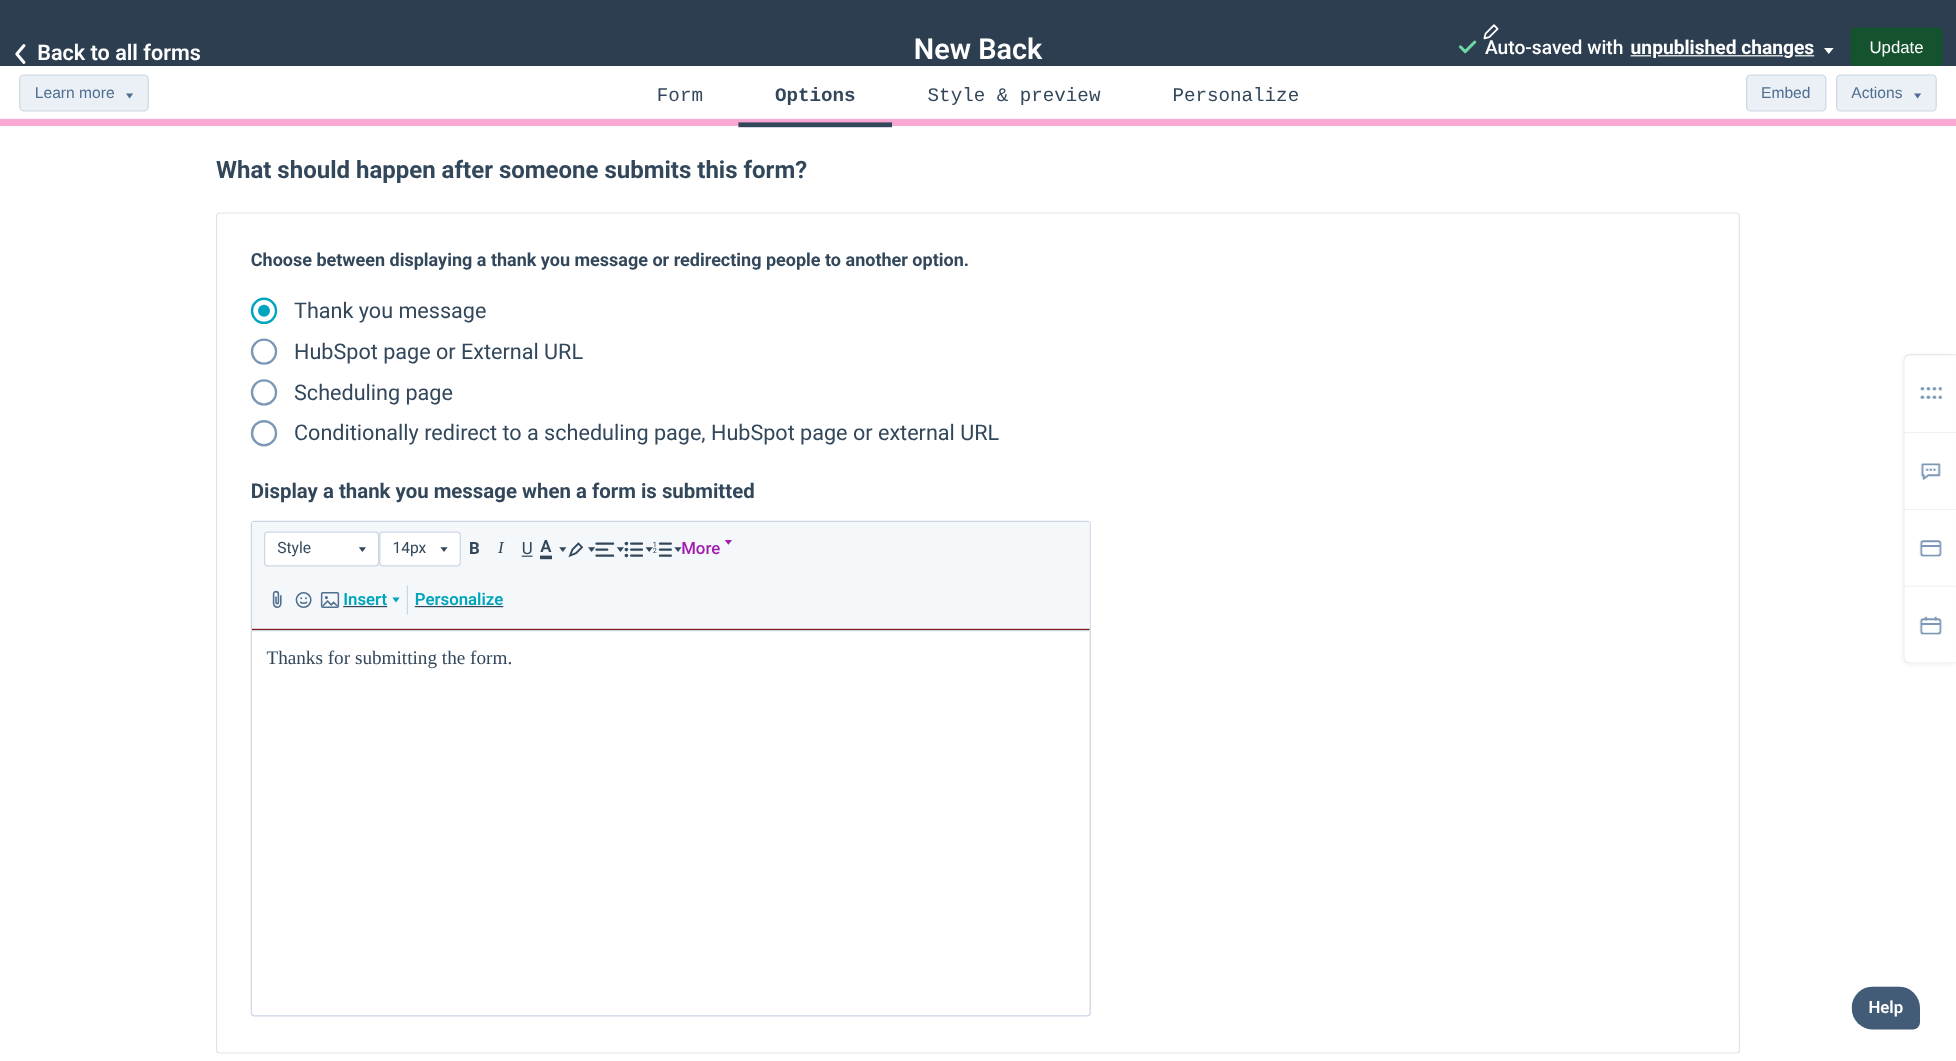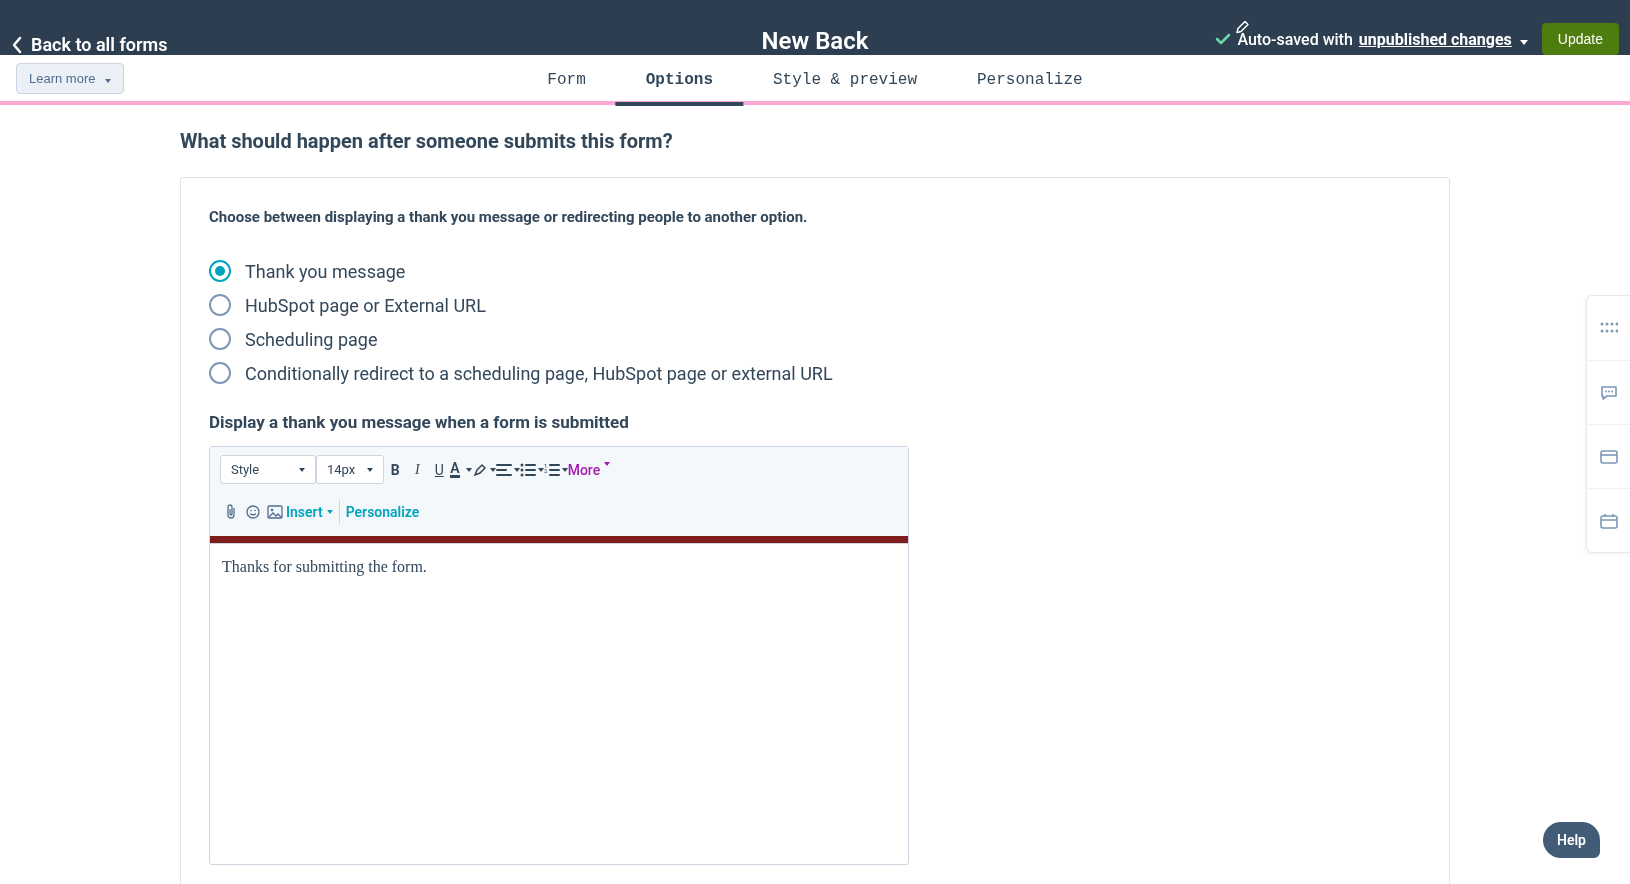--- a/index.html
+++ b/index.html
@@ -73,28 +73,28 @@
   .btn {
     border-radius: 4px;
     padding: 8px 16px;
     font-size: 14px;
     font-weight: 500;
     cursor: pointer;
     border: none;
     background: none;
   }
   .btn-orange {
-    background: #4d7c0f;
+    background: #14532d;
     color: #fff;
   }
 
   
   .subbar {
     height: 50px;
-    border-bottom: 4px solid #f9a8d4;
+    border-bottom: 6px solid #f9a8d4;
     display: flex;
     align-items: stretch;
     padding: 0 16px;
   }
   .subbar-left, .subbar-right {
     display: flex;
     align-items: center;
     gap: 8px;
   }
   .subbar-right { margin-left: auto; }
@@ -147,21 +147,21 @@
     margin-bottom: 24px;
   }
   .panel {
     border: 1px solid #dfe3eb;
     border-radius: 3px;
     padding: 30px 28px;
   }
   .panel-sub {
     font-weight: 700;
     font-size: 15px;
-    margin-bottom: 34px;
+    margin-bottom: 22px;
   }
   .radio-row {
     display: flex;
     align-items: center;
     gap: 14px;
     margin-bottom: 12px;
     font-size: 18px;
     cursor: pointer;
   }
   .radio-outer {
@@ -196,23 +196,24 @@
     border: 1px solid #cbd6e2;
     border-radius: 3px;
   }
   .editor-toolbar, .editor-toolbar2 {
     display: flex;
     align-items: center;
     padding: 8px 10px;
   }
   .editor-toolbar { border-bottom: 0; }
   .editor-toolbar2 {
-    border-bottom: 7px solid #7f1d1d;
+    border-bottom: 1px solid #7f1d1d;
     padding-top: 8px;
     padding-bottom: 12px;
+    text-decoration: underline;
   }
   .editor-header {
     background: #f5f8fa;
     border-bottom: 1px solid #cbd6e2;
   }
   .ed-select {
     border: 1px solid #cbd6e2;
     background: #fff;
     border-radius: 3px;
     padding: 6px 10px;
@@ -362,20 +363,27 @@
     </button>
   </div>
 
   <div class="tabs">
     <div class="tab">Form</div>
     <div class="tab active">Options</div>
     <div class="tab">Style &amp; preview</div>
     <div class="tab">Personalize</div>
   </div>
 
+  <div class="subbar-right">
+    <button class="btn btn-light">Embed</button>
+    <button class="btn btn-light">
+      <span>Actions</span>
+      <span class="caret-sm"></span>
+    </button>
+  </div>
 </div>
 
 <div class="content">
   <div class="section-heading">What should happen after someone submits this form?</div>
 
   <div class="panel">
     <div class="panel-sub">Choose between displaying a thank you message or redirecting people to another option.</div>
 
     <div class="radio-row selected">
       <span class="radio-outer">

